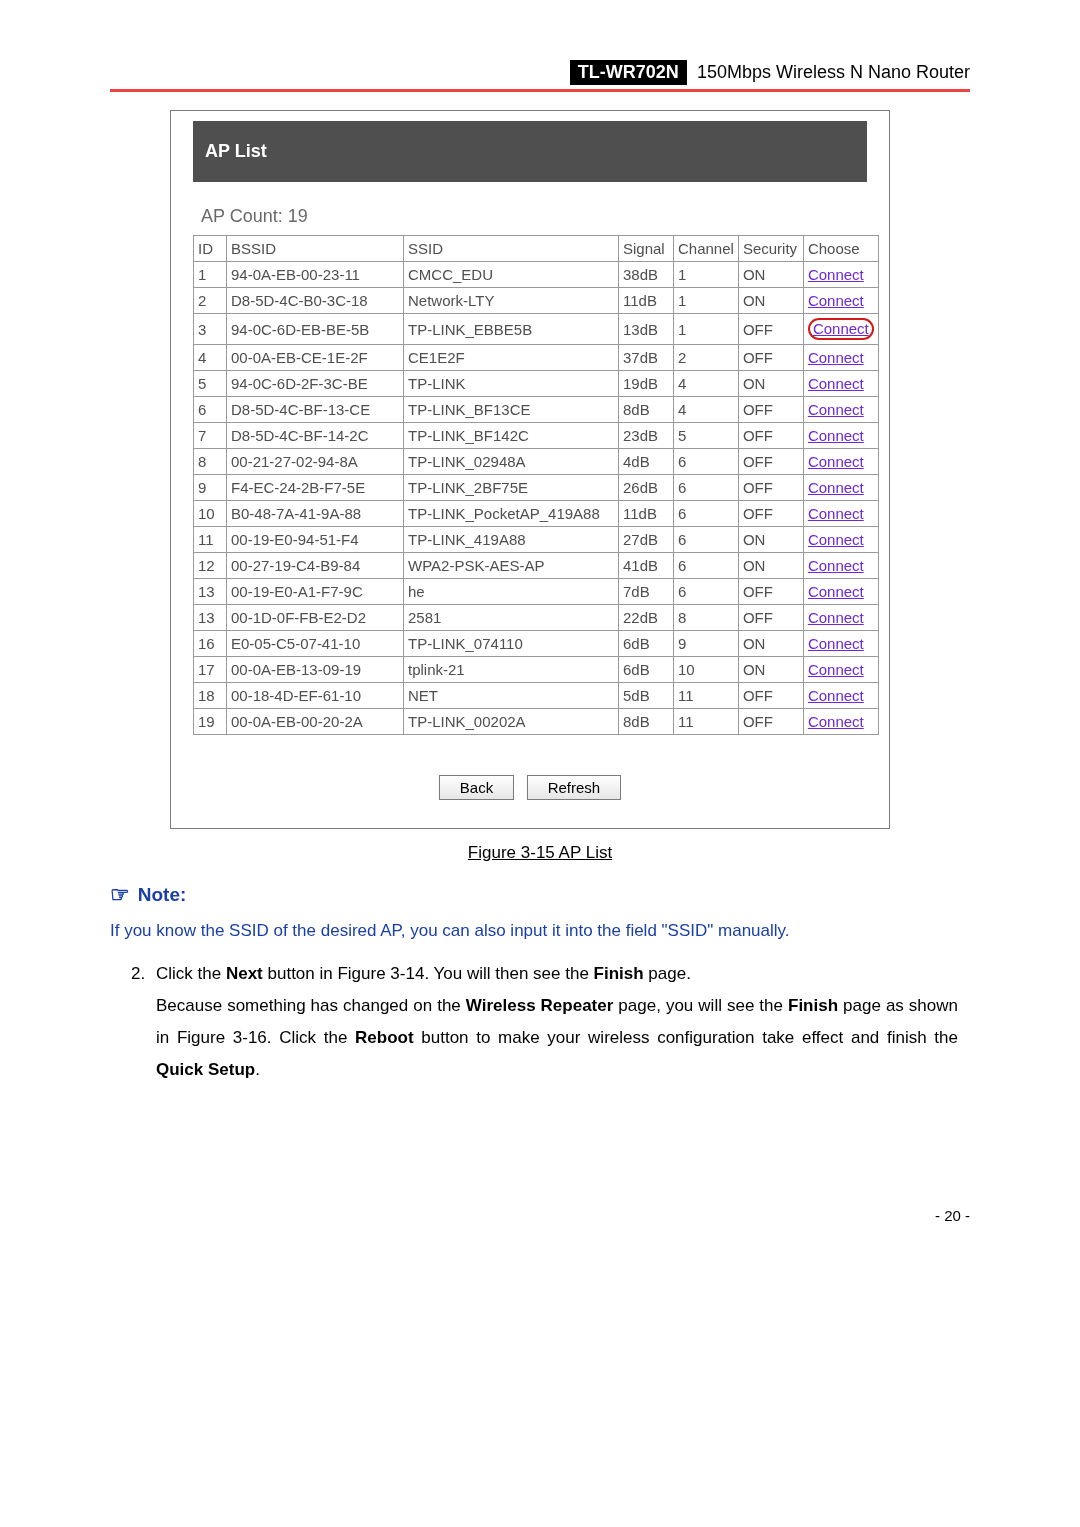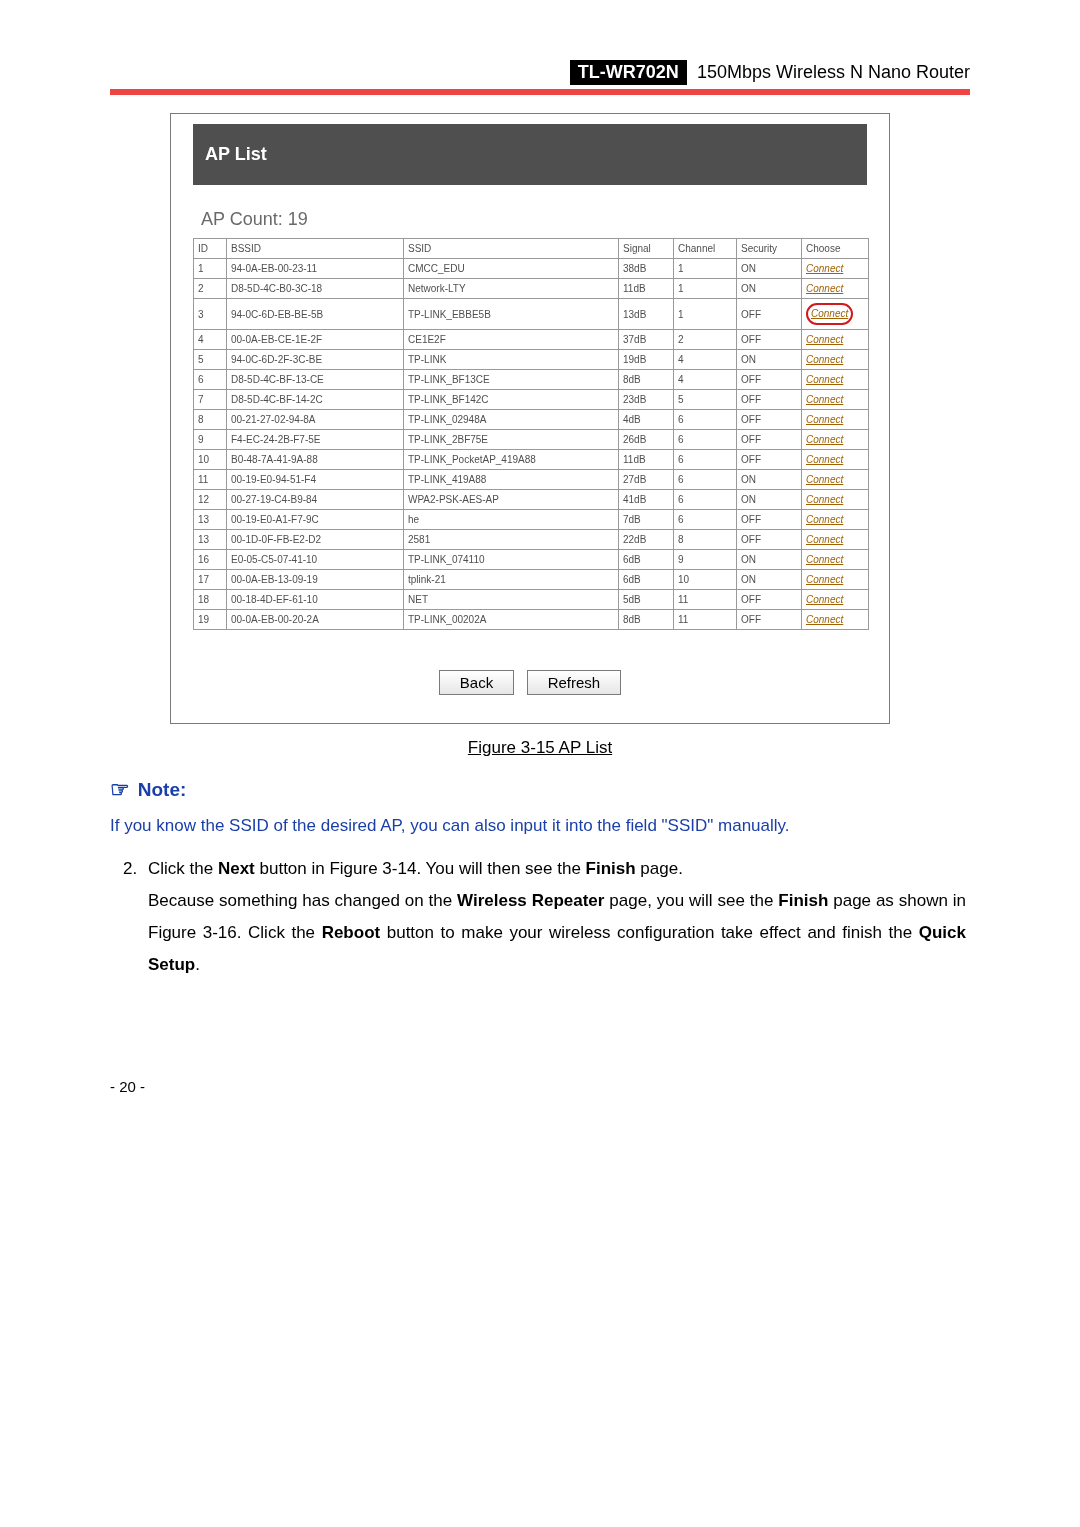--- a/index.html
+++ b/index.html
@@ -9,21 +9,21 @@
     font-family: Arial, Helvetica, sans-serif;
     color: #000;
     width: 1080px;
   }
   .page {
     width: 1080px;
     box-sizing: border-box;
     padding: 60px 110px 40px 110px;
   }
   .doc-header {
-    border-bottom: 6px solid #ef4444;
+    border-bottom: 3px solid #ef4444;
     padding-bottom: 4px;
     margin-bottom: 18px;
     display: flex;
     justify-content: flex-end;
     align-items: baseline;
     font-size: 18px;
   }
   .doc-header .model {
     background: #000;
     color: #fff;
@@ -50,44 +50,43 @@
     margin: 10px 22px 0 22px;
   }
   .ap-count {
     color: #6a6a6a;
     font-size: 18px;
     margin: 24px 0 8px 30px;
   }
   table.ap {
     border-collapse: collapse;
     margin: 0 0 8px 22px;
-    font-size: 10px;
+    font-size: 15px;
     color: #4f4f4f;
   }
   table.ap th, table.ap td {
     border: 1px solid #9a9a9a;
     padding: 4px 4px;
     text-align: left;
     font-weight: normal;
     vertical-align: middle;
     white-space: nowrap;
   }
   table.ap th { color:#4f4f4f; }
   .col-id    { width: 24px; }
   .col-bssid { width: 168px; }
   .col-ssid  { width: 206px; }
   .col-sig   { width: 46px; }
   .col-chan  { width: 54px; }
   .col-sec   { width: 56px; }
   .col-choose{ width: 58px; }
   a.connect {
-    color: #a16207;
+    color: #6d28d9;
     text-decoration: underline;
     cursor: pointer;
-    font-style: italic;
   }
   .circled {
     display: inline-block;
     border: 2px solid #d21a1a;
     border-radius: 12px;
     padding: 0 3px;
     line-height: 18px;
   }
   .btn-row {
     text-align: center;
@@ -120,31 +119,31 @@
     font-size: 22px;
     margin-right: 8px;
   }
   .note-body {
     color: #1a3fa8;
     font-size: 17px;
     margin: 0 0 14px 0;
     line-height: 1.5;
   }
   ol.steps {
-    margin: 4px;
+    margin: 12px;
     padding-left: 28px;
     font-size: 17px;
     line-height: 1.9;
   }
   ol.steps li { padding-left: 6px; text-align: justify;}
   .b { font-weight: bold; }
   .page-num {
-    text-align: left;
+    text-align: right;
     font-size: 15px;
-    margin-top: 96px;
+    margin-top: 120px;
   }
 </style>
 </head>
 <body>
 
 <div class="page">
 
   <div class="doc-header">
     <span class="model">TL-WR702N</span>
     <span class="desc">150Mbps  Wireless  N  Nano  Router</span>

